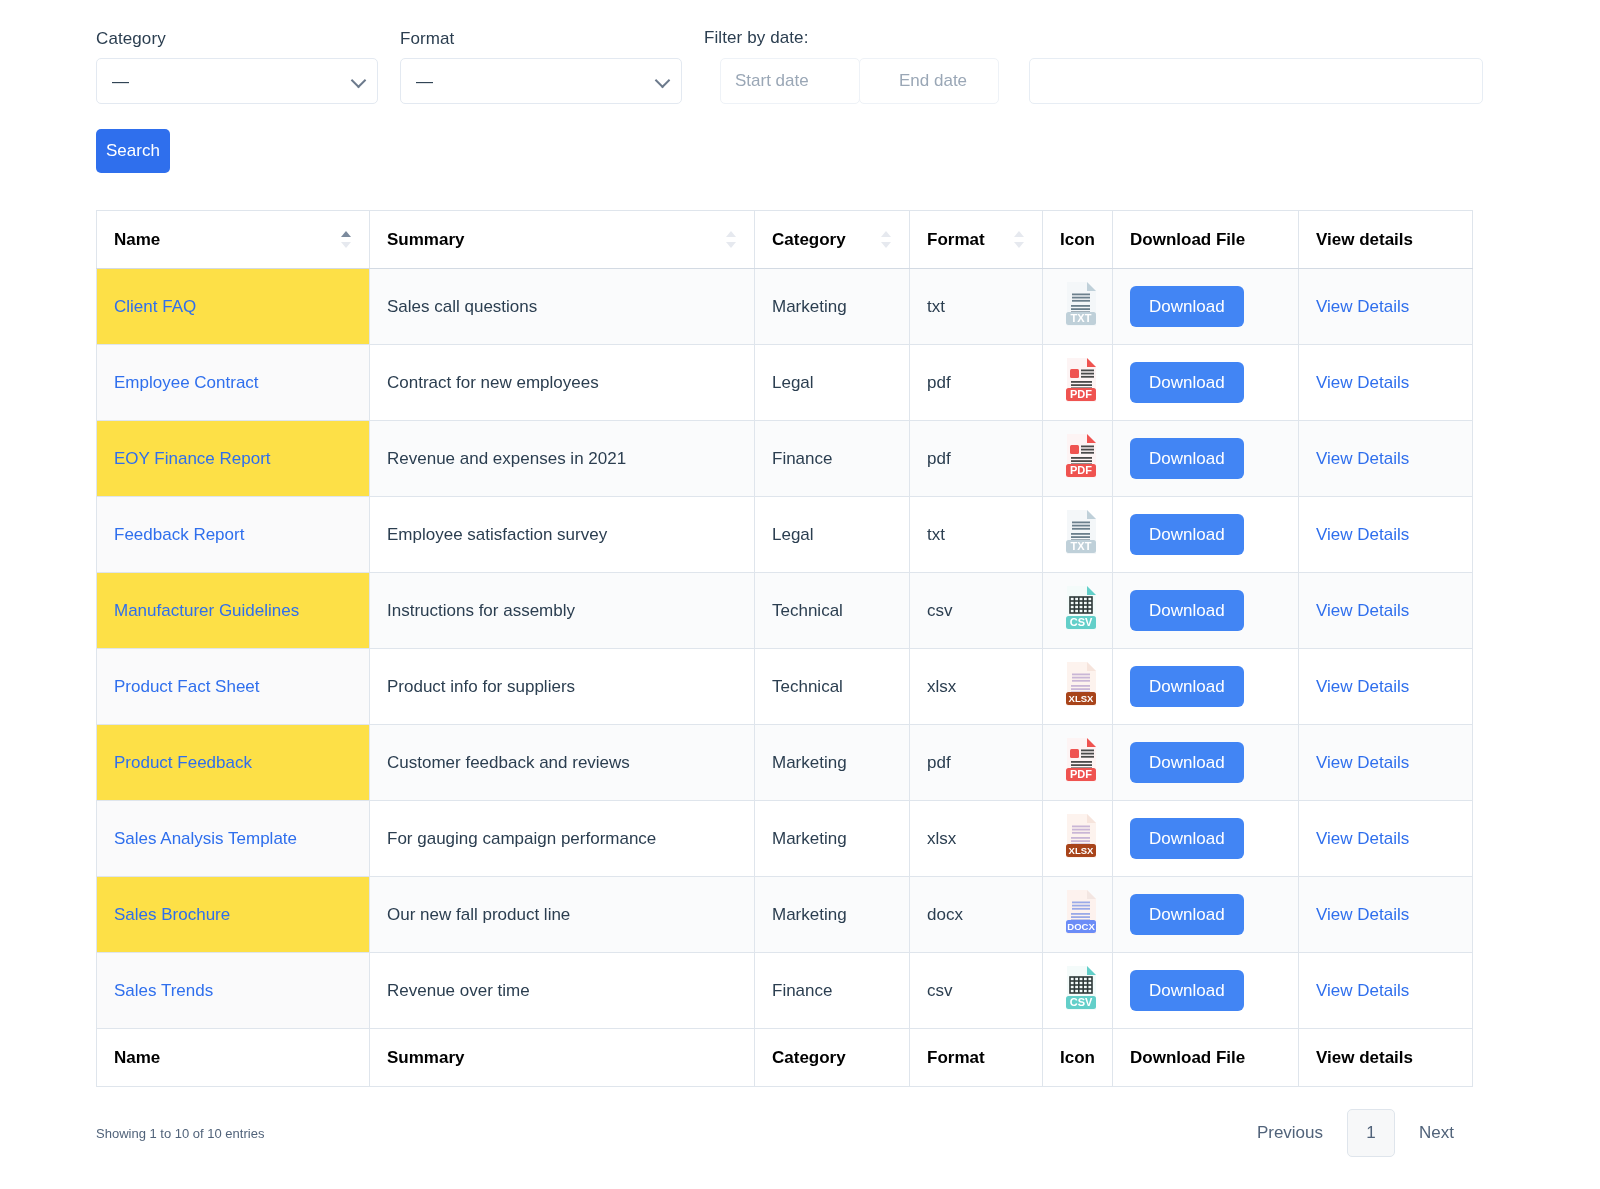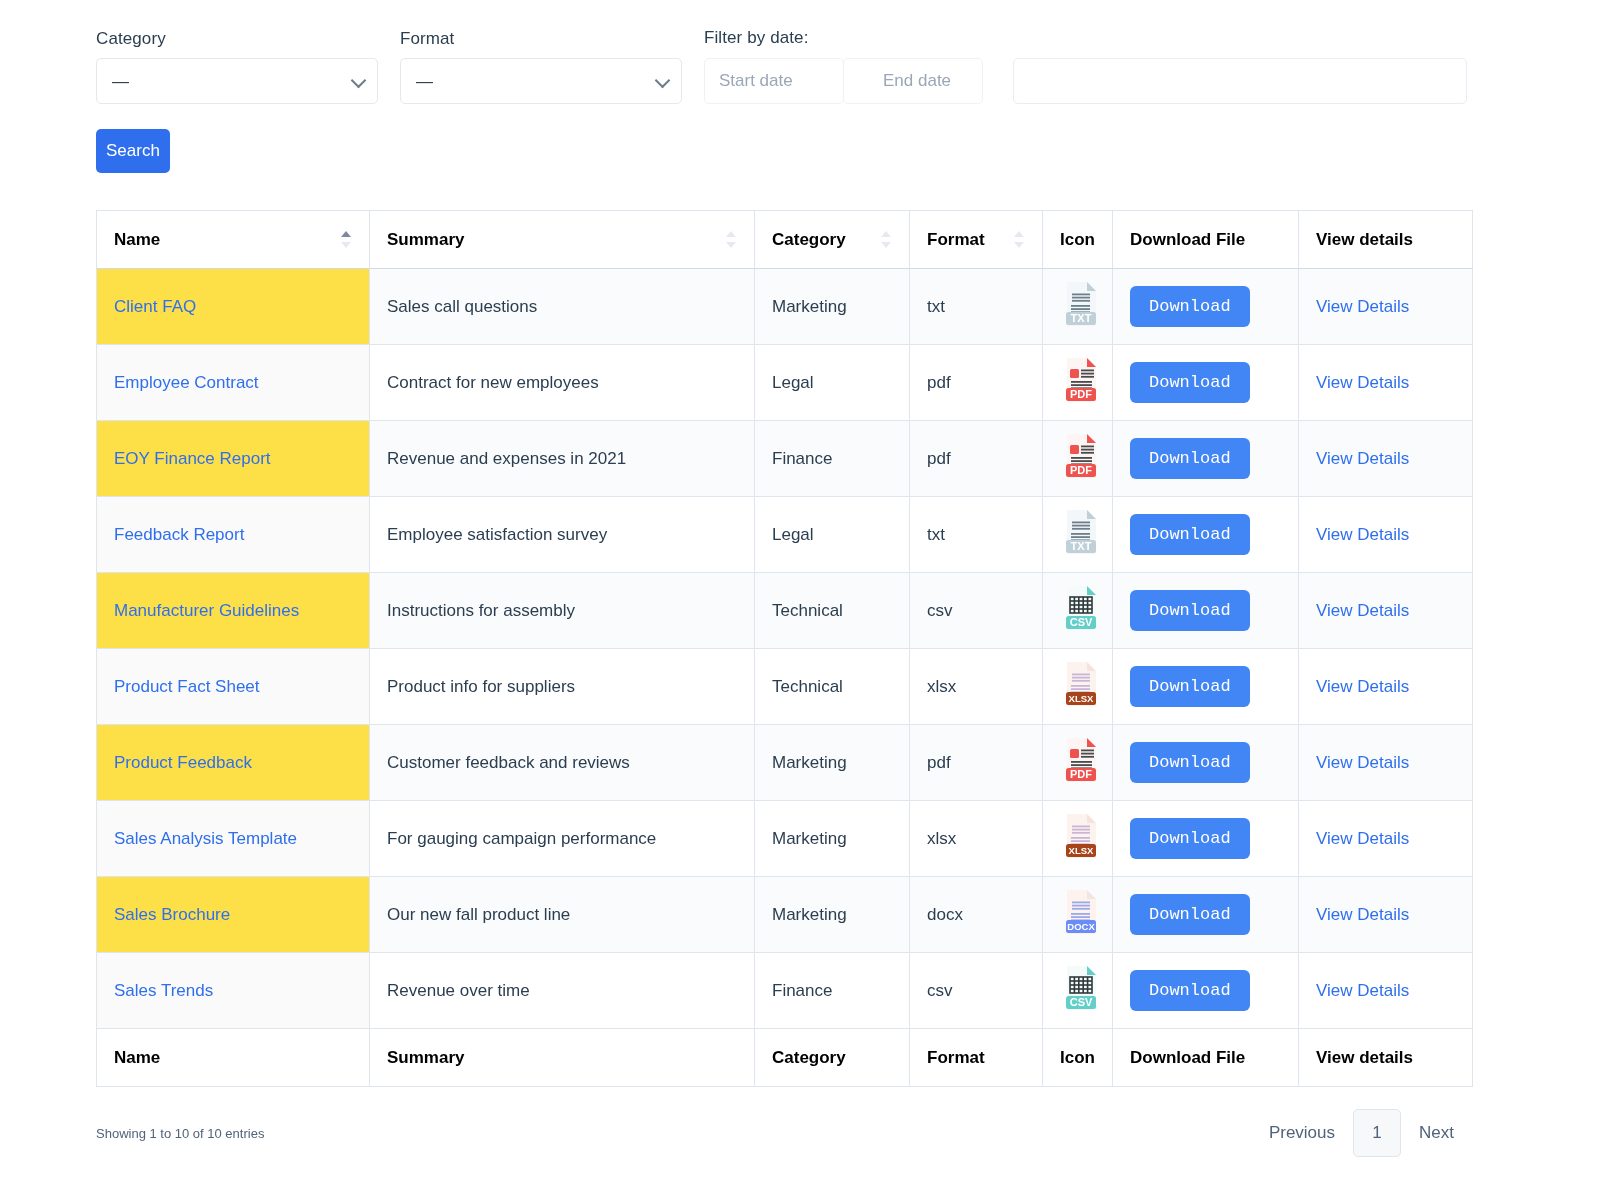--- a/index.html
+++ b/index.html
@@ -43,21 +43,21 @@
     border-right:2px solid #6c7a8c; border-bottom:2px solid #6c7a8c;
     transform:rotate(45deg);
   }
 
   .daterow { display:flex; }
   input.datefld {
     width:140px; height:46px;
     border:1px solid #eef2f7; border-radius:5px;
     background:#fff; color:#2b3e50;
     font-family:"Liberation Sans", sans-serif; font-size:17px;
-    padding:0 14px; outline:none;
+    padding:0 14px; outline:none;margin-left:16px;
   }
   input.datefld.start { border-right-width:1px; }
   input.datefld.end { margin-left:-1px;padding-left:39px; }
   input.datefld::placeholder { color:#9aa7b6; opacity:1; }
 
   input.kwfld {
     width:100%; height:46px;
     border:1px solid #e7edf4; border-radius:5px;
     background:#fff; font-family:"Liberation Sans", sans-serif;
     font-size:17px; color:#2b3e50; padding:0 14px; outline:none;
@@ -126,35 +126,35 @@
   table.dt tbody tr.even td.col-name { background:#fafafb;margin-left:8px; }
 
   td.col-name a, td.col-vd a {
     color:#2f6fed; text-decoration:none; cursor:pointer;
   }
   td.col-icon { text-align:center; padding:0; }
 
   .dl-btn {
     display:inline-block; background:#4285f4; border:none;
     border-radius:6px; color:#fff;
-    font-family:Liberation Mono, monospace; font-size:17px;
+    font-family:Liberation Sans, sans-serif; font-size:17px;
     padding:0 19px; height:41px; line-height:41px; cursor:pointer;
   }
 
   
   .ficon { display:inline-block; width:42px; height:50px; position:relative; }
   .ficon svg { display:block; }
 
   
   .tbl-foot {
     width:1376px; margin-top:22px;
     display:flex; align-items:center; justify-content:space-between;
   }
   .showing { font-size:13px; color:#51637a; }
-  .pager { display:flex; align-items:center; gap:0; }
+  .pager { display:flex; align-items:center; gap:6px; }
   .pg-prev, .pg-next { font-size:17px; color:#51637a; padding:0 18px;
                        cursor:pointer; line-height:46px; }
   .pg-num {
     min-width:48px; height:48px; line-height:46px; text-align:center;
     border:1px solid #dfe5ec; border-radius:5px; background:#f7f8f9;
     color:#51637a; font-size:17px; cursor:pointer;
   }
 </style>
 </head>
 <body>

